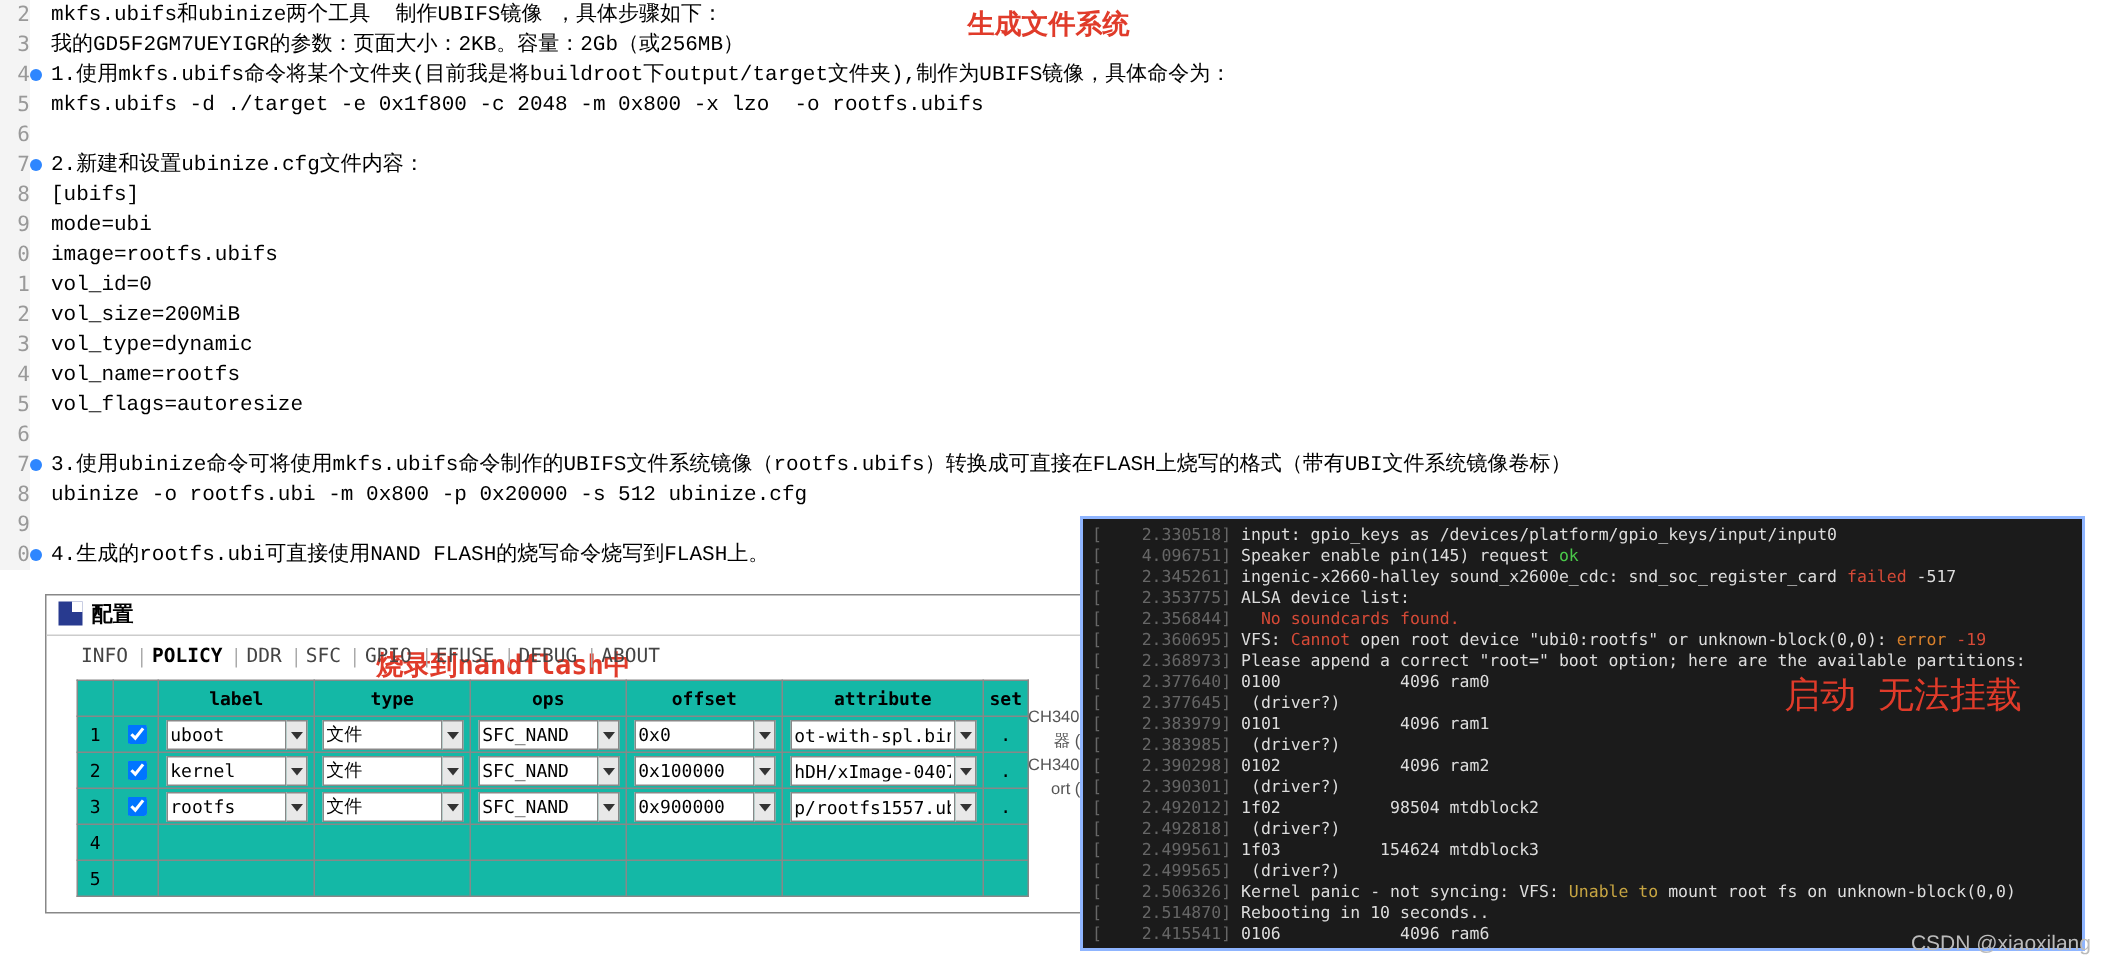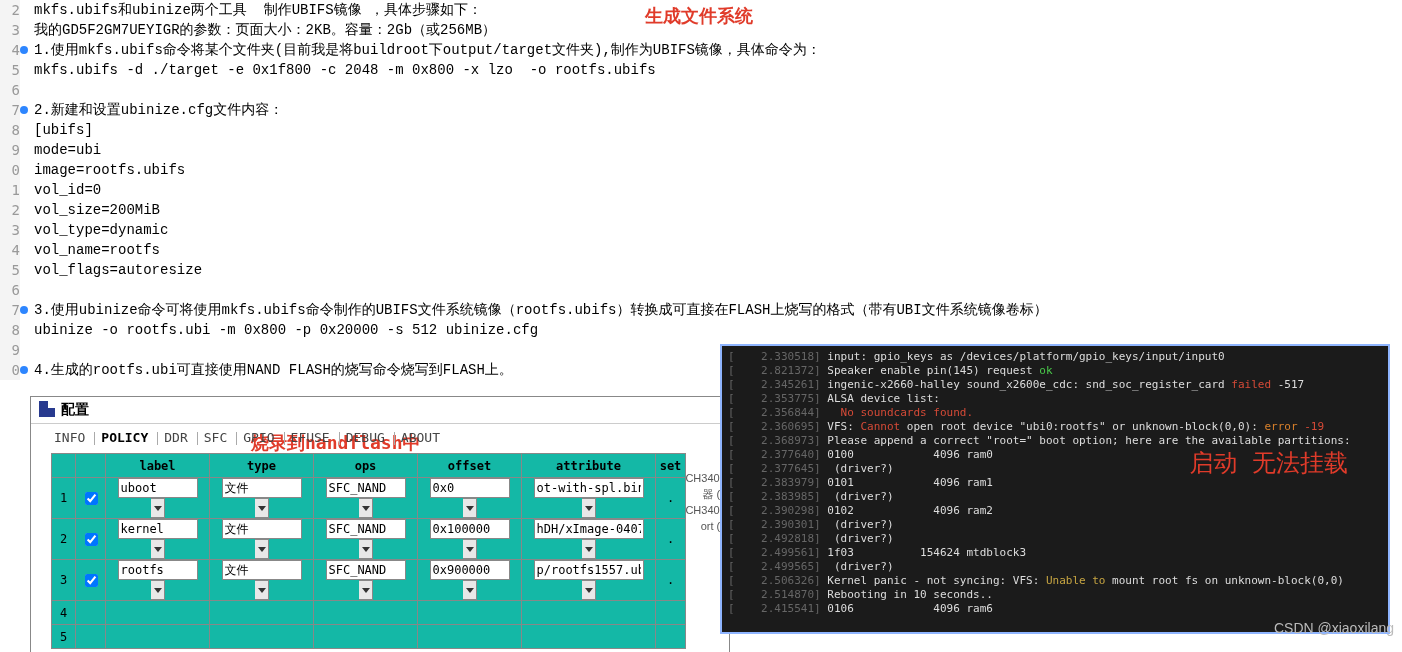--- a/index.html
+++ b/index.html
@@ -101,21 +101,20 @@
     width: 90px;
     height: 20px;
     border: 1px solid #888;
     font-family: monospace;
     font-size: 12px;
     padding: 0 2px;
   }
   table.cfg .combo {
     display: inline-flex;
     align-items: center;
-    flex-direction: column;
   }
   table.cfg .combo .arrow {
     display:inline-block; width:14px; height:20px; border:1px solid #888; border-left:none;
     background:#e8e8e8; position:relative;
   }
   table.cfg .combo .arrow::after {
     content:""; position:absolute; left:3px; top:7px;
     border-left:4px solid transparent; border-right:4px solid transparent; border-top:5px solid #333;
   }
   .term {
@@ -368,32 +367,33 @@
 <div class="ch340">
   <div>CH340 (COM</div>
   <div>器 (COM1</div>
   <div>CH340 (COM</div>
   <div>ort (COM1</div>
 </div>
 
 <div class="term">
   <div id="term-lines">
       <div class="ln"><span class="br">[    2.330518]</span> input: gpio_keys as /devices/platform/gpio_keys/input/input0</div>
-      <div class="ln"><span class="br">[    2.821372]</span> Speaker enable pin(145) request <span class="green">ok</span></div>
+      <div class="ln"><span class="br">[    4.096751]</span> Speaker enable pin(145) request <span class="green">ok</span></div>
       <div class="ln"><span class="br">[    2.345261]</span> ingenic-x2660-halley sound_x2600e_cdc: snd_soc_register_card <span class="red2">failed </span><span>-517</span></div>
       <div class="ln"><span class="br">[    2.353775]</span> ALSA device list:</div>
       <div class="ln"><span class="br">[    2.356844]</span> <span class="red2">  No soundcards found.</span></div>
       <div class="ln"><span class="br">[    2.360695]</span> VFS: <span class="red2">Cannot</span> open root device "ubi0:rootfs" or unknown-block(0,0): <span class="orange">error </span><span class="red2">-19</span></div>
       <div class="ln"><span class="br">[    2.368973]</span> Please append a correct "root=" boot option; here are the available partitions:</div>
       <div class="ln"><span class="br">[    2.377640]</span> 0100            4096 ram0</div>
       <div class="ln"><span class="br">[    2.377645]</span>  (driver?)</div>
       <div class="ln"><span class="br">[    2.383979]</span> 0101            4096 ram1</div>
       <div class="ln"><span class="br">[    2.383985]</span>  (driver?)</div>
       <div class="ln"><span class="br">[    2.390298]</span> 0102            4096 ram2</div>
       <div class="ln"><span class="br">[    2.390301]</span>  (driver?)</div>
+      <div class="ln"><span class="br">[    2.492012]</span> 1f02           98504 mtdblock2</div>
       <div class="ln"><span class="br">[    2.492818]</span>  (driver?)</div>
       <div class="ln"><span class="br">[    2.499561]</span> 1f03          154624 mtdblock3</div>
       <div class="ln"><span class="br">[    2.499565]</span>  (driver?)</div>
       <div class="ln"><span class="br">[    2.506326]</span> Kernel panic - not syncing: VFS: <span class="yellow2">Unable to</span> mount root fs on unknown-block(0,0)</div>
       <div class="ln"><span class="br">[    2.514870]</span> Rebooting in 10 seconds..</div>
       <div class="ln"><span class="br">[    2.415541]</span> 0106            4096 ram6</div>
     </div>
   <div class="term-mark" style="right:40px; top:110px;margin-left:16px;">启动 无法挂载</div>
 </div>
 

